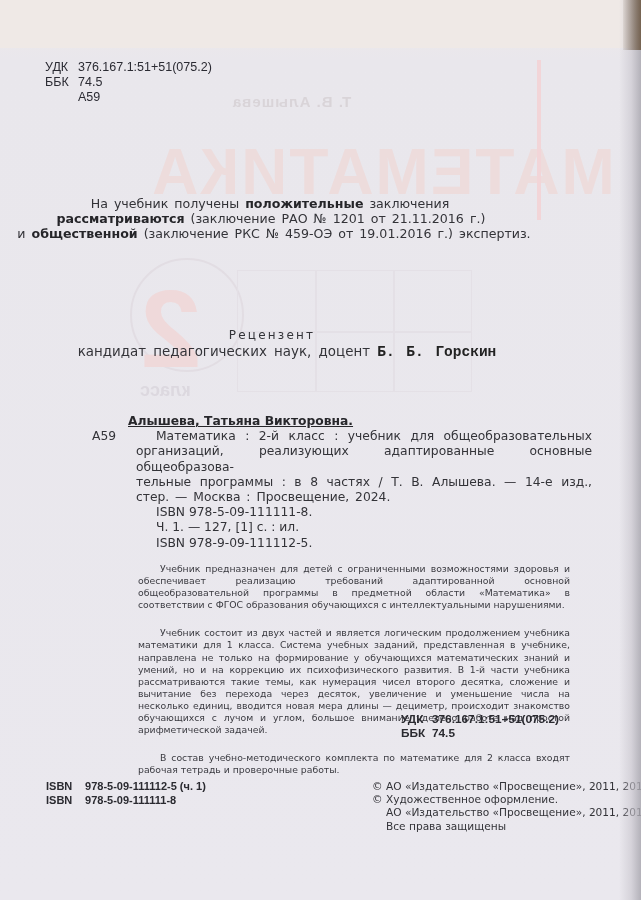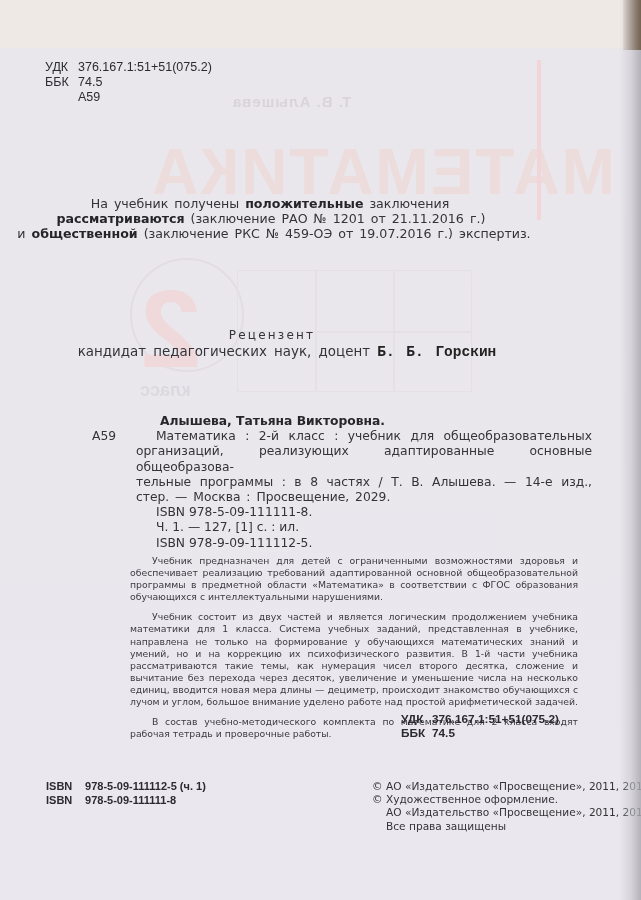--- a/index.html
+++ b/index.html
@@ -48,29 +48,29 @@
   .approvals p { margin: 0; word-spacing: 2px; }
   .approvals b { color: #252529; }
 
   .reviewer { left: 0; top: 328px; width: 524px; text-align: center; font-size: 13.4px; color: #333338; }
   .reviewer .r-title { letter-spacing: 2.2px; font-size: 12px; margin-left: 20px; }
   .reviewer .r-line { margin-top: 2px; word-spacing: 3px; margin-left: 50px; }
   .reviewer .r-line b { font-family: Liberation Mono, monospace; font-size: 14.5px; color: #222; }
 
   
   .biblio { left: 92px; top: 414px; width: 500px; font-size: 12.3px; line-height: 15.2px; color: #333338; }
-  .biblio .author { margin-left: 68px; font-weight: bold; color: #27272b; }
+  .biblio .author { margin-left: 36px; font-weight: bold; color: #27272b; text-decoration: underline; }
   .biblio .row { position: relative; }
   .biblio .code { position: absolute; left: 0; top: 0; }
   .biblio .main-text { margin-left: 44px; text-align: justify; text-align-last: justify; word-spacing: 2px; }
   .biblio .main-text.last { text-align-last: left; }
   .biblio .isbn-line { margin-left: 64px; }
 
   .abstract { left: 122px; top: 547px; width: 464px; font-size: 9.3px; line-height: 12.1px; color: #3a3a40; text-align: justify; }
-  .abstract p { margin: 8px; text-indent: 22px; }
+  .abstract p { margin: 16px; text-indent: 22px; }
 
   .udk-bottom { left: 401px; top: 712px; font: bold 11.8px "Liberation Sans", sans-serif; line-height: 14px; color: #2a2a30; }
   .udk-bottom .lbl { display: inline-block; width: 31px; }
 
   .isbn-bottom { left: 46px; top: 780px; font: bold 11px "Liberation Sans", sans-serif; line-height: 13.5px; color: #2a2a30; }
   .isbn-bottom .lbl { display: inline-block; width: 36px; }
 
   .copyright { left: 372px; top: 780px; font-size: 10.6px; line-height: 13.2px; color: #333338; }
   .copyright .c-sym { display: inline-block; width: 14px; }
   .copyright .c-indent { padding-left: 14px; }
@@ -99,36 +99,36 @@
     </div>
     <div>
       <span class="lbl">ББК</span><span>74.5</span>
     </div>
     <div class="indent">А59</div>
   </div>
 
   <div class="abs approvals">
     <p><span>На учебник получены </span><b>положительные</b><span> заключения</span></p>
     <p style="margin-left:2px"><b>рассматриваются</b><span> (заключение РАО № 1201 от 21.11.2016 г.)</span></p>
-    <p style="margin-left:8px"><span>и </span><b>общественной</b><span> (заключение РКС № 459-ОЭ от 19.07.2016 г.) экспертиз.</span></p>
+    <p style="margin-left:8px"><span>и </span><b>общественной</b><span> (заключение РКС № 459-ОЭ от 19.01.2016 г.) экспертиз.</span></p>
   </div>
 
   <div class="abs reviewer">
     <div class="r-title">Рецензент</div>
     <div class="r-line"><span>кандидат педагогических наук, доцент </span><b>Б. Б. Горскин</b></div>
   </div>
 
   <div class="abs biblio" style="white-space:normal;">
     <div class="author">Алышева, Татьяна Викторовна.</div>
     <div class="row">
       <span class="code">А59</span>
       <div class="main-text" style="padding-left:20px">Математика : 2-й класс : учебник для общеобразовательных</div>
       <div class="main-text">организаций, реализующих адаптированные основные общеобразова-</div>
       <div class="main-text">тельные программы : в 8 частях / Т. В. Алышева. — 14-е изд.,</div>
-      <div class="main-text last">стер. — Москва : Просвещение, 2029.</div>
+      <div class="main-text last">стер. — Москва : Просвещение, 2024.</div>
     </div>
     <div class="isbn-line">ISBN 978-5-09-111111-8.</div>
     <div class="isbn-line">Ч. 1. — 127, [1] с. : ил.</div>
     <div class="isbn-line">ISBN 978-9-09-111112-5.</div>
   </div>
 
   <div class="abs abstract" style="white-space:normal;">
     <p>Учебник предназначен для детей с ограниченными возможностями здоровья и обеспечивает реализацию требований адаптированной основной общеобразовательной программы в предметной области «Математика» в соответствии с ФГОС образования обучающихся с интеллектуальными нарушениями.</p>
     <p>Учебник состоит из двух частей и является логическим продолжением учебника математики для 1 класса. Система учебных заданий, представленная в учебнике, направлена не только на формирование у обучающихся математических знаний и умений, но и на коррекцию их психофизического развития. В 1-й части учебника рассматриваются такие темы, как нумерация чисел второго десятка, сложение и вычитание без перехода через десяток, увеличение и уменьшение числа на несколько единиц, вводится новая мера длины — дециметр, происходит знакомство обучающихся с лучом и углом, большое внимание уделено работе над простой арифметической задачей.</p>
     <p>В состав учебно-методического комплекта по математике для 2 класса входят рабочая тетрадь и проверочные работы.</p>

